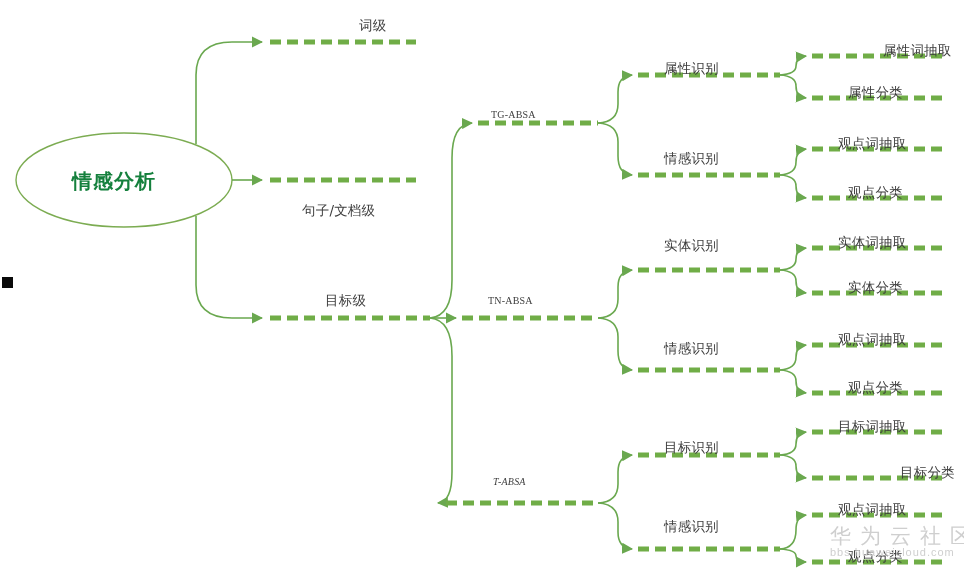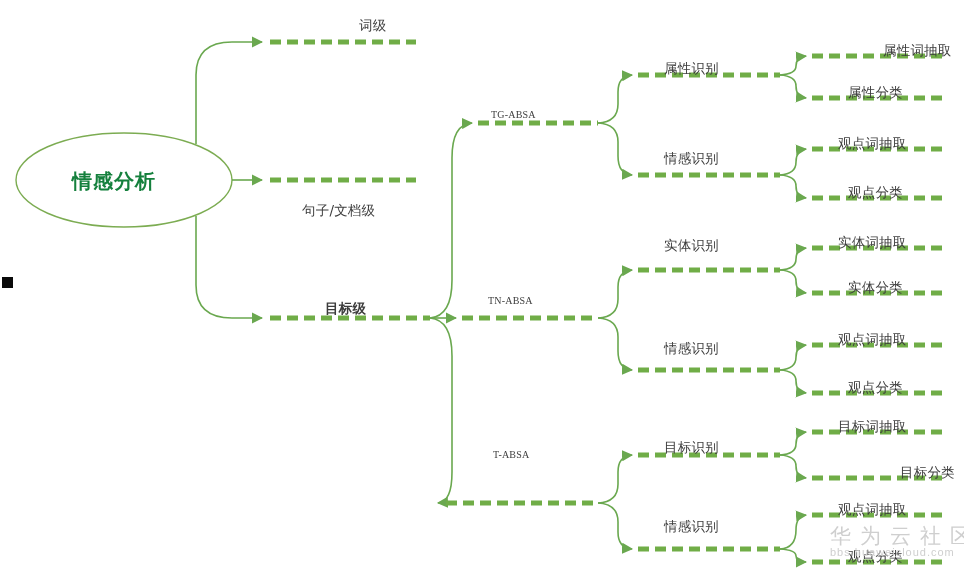--- a/index.html
+++ b/index.html
@@ -145,25 +145,25 @@
     <line x1="812" y1="432" x2="944" y2="432" stroke="#70ad47" stroke-width="5" stroke-dasharray="11 6"></line>
     <line x1="812" y1="478" x2="944" y2="478" stroke="#70ad47" stroke-width="5" stroke-dasharray="11 6"></line>
     <line x1="812" y1="515" x2="944" y2="515" stroke="#70ad47" stroke-width="5" stroke-dasharray="11 6"></line>
     <line x1="812" y1="562" x2="944" y2="562" stroke="#70ad47" stroke-width="5" stroke-dasharray="11 6"></line>
   </svg>
 
   <div class="root-label" style="left:72px; top:168px;">情感分析</div>
 
   <div class="node-label cn" style="left:327px; top:19px;margin-left:32px;">词级</div>
   <div class="node-label cn" style="left:302px; top:156px;margin-top:48px;">句子/文档级</div>
-  <div class="node-label cn" style="left:325px; top:302px;font-weight:bold;">目标级</div>
+  <div class="node-label cn" style="left:325px; top:294px;">目标级</div>
 
   <div class="node-label" style="left:491px; top:110px;">TG-ABSA</div>
   <div class="node-label" style="left:488px; top:296px;">TN-ABSA</div>
-  <div class="node-label" style="left:493px; top:450px;">T-ABSA</div>
+  <div class="node-label" style="left:493px; top:477px;font-style:italic;">T-ABSA</div>
 
   <div class="node-label cn" style="left:664px; top:62px;">属性识别</div>
   <div class="node-label cn" style="left:664px; top:152px;">情感识别</div>
   <div class="node-label cn" style="left:664px; top:239px;">实体识别</div>
   <div class="node-label cn" style="left:664px; top:342px;">情感识别</div>
   <div class="node-label cn" style="left:664px; top:441px;">目标识别</div>
   <div class="node-label cn" style="left:664px; top:520px;">情感识别</div>
 
   <div class="node-label cn" style="left:838px; top:44px;margin-left:45px;">属性词抽取</div>
   <div class="node-label cn" style="left:848px; top:86px;">属性分类</div>

